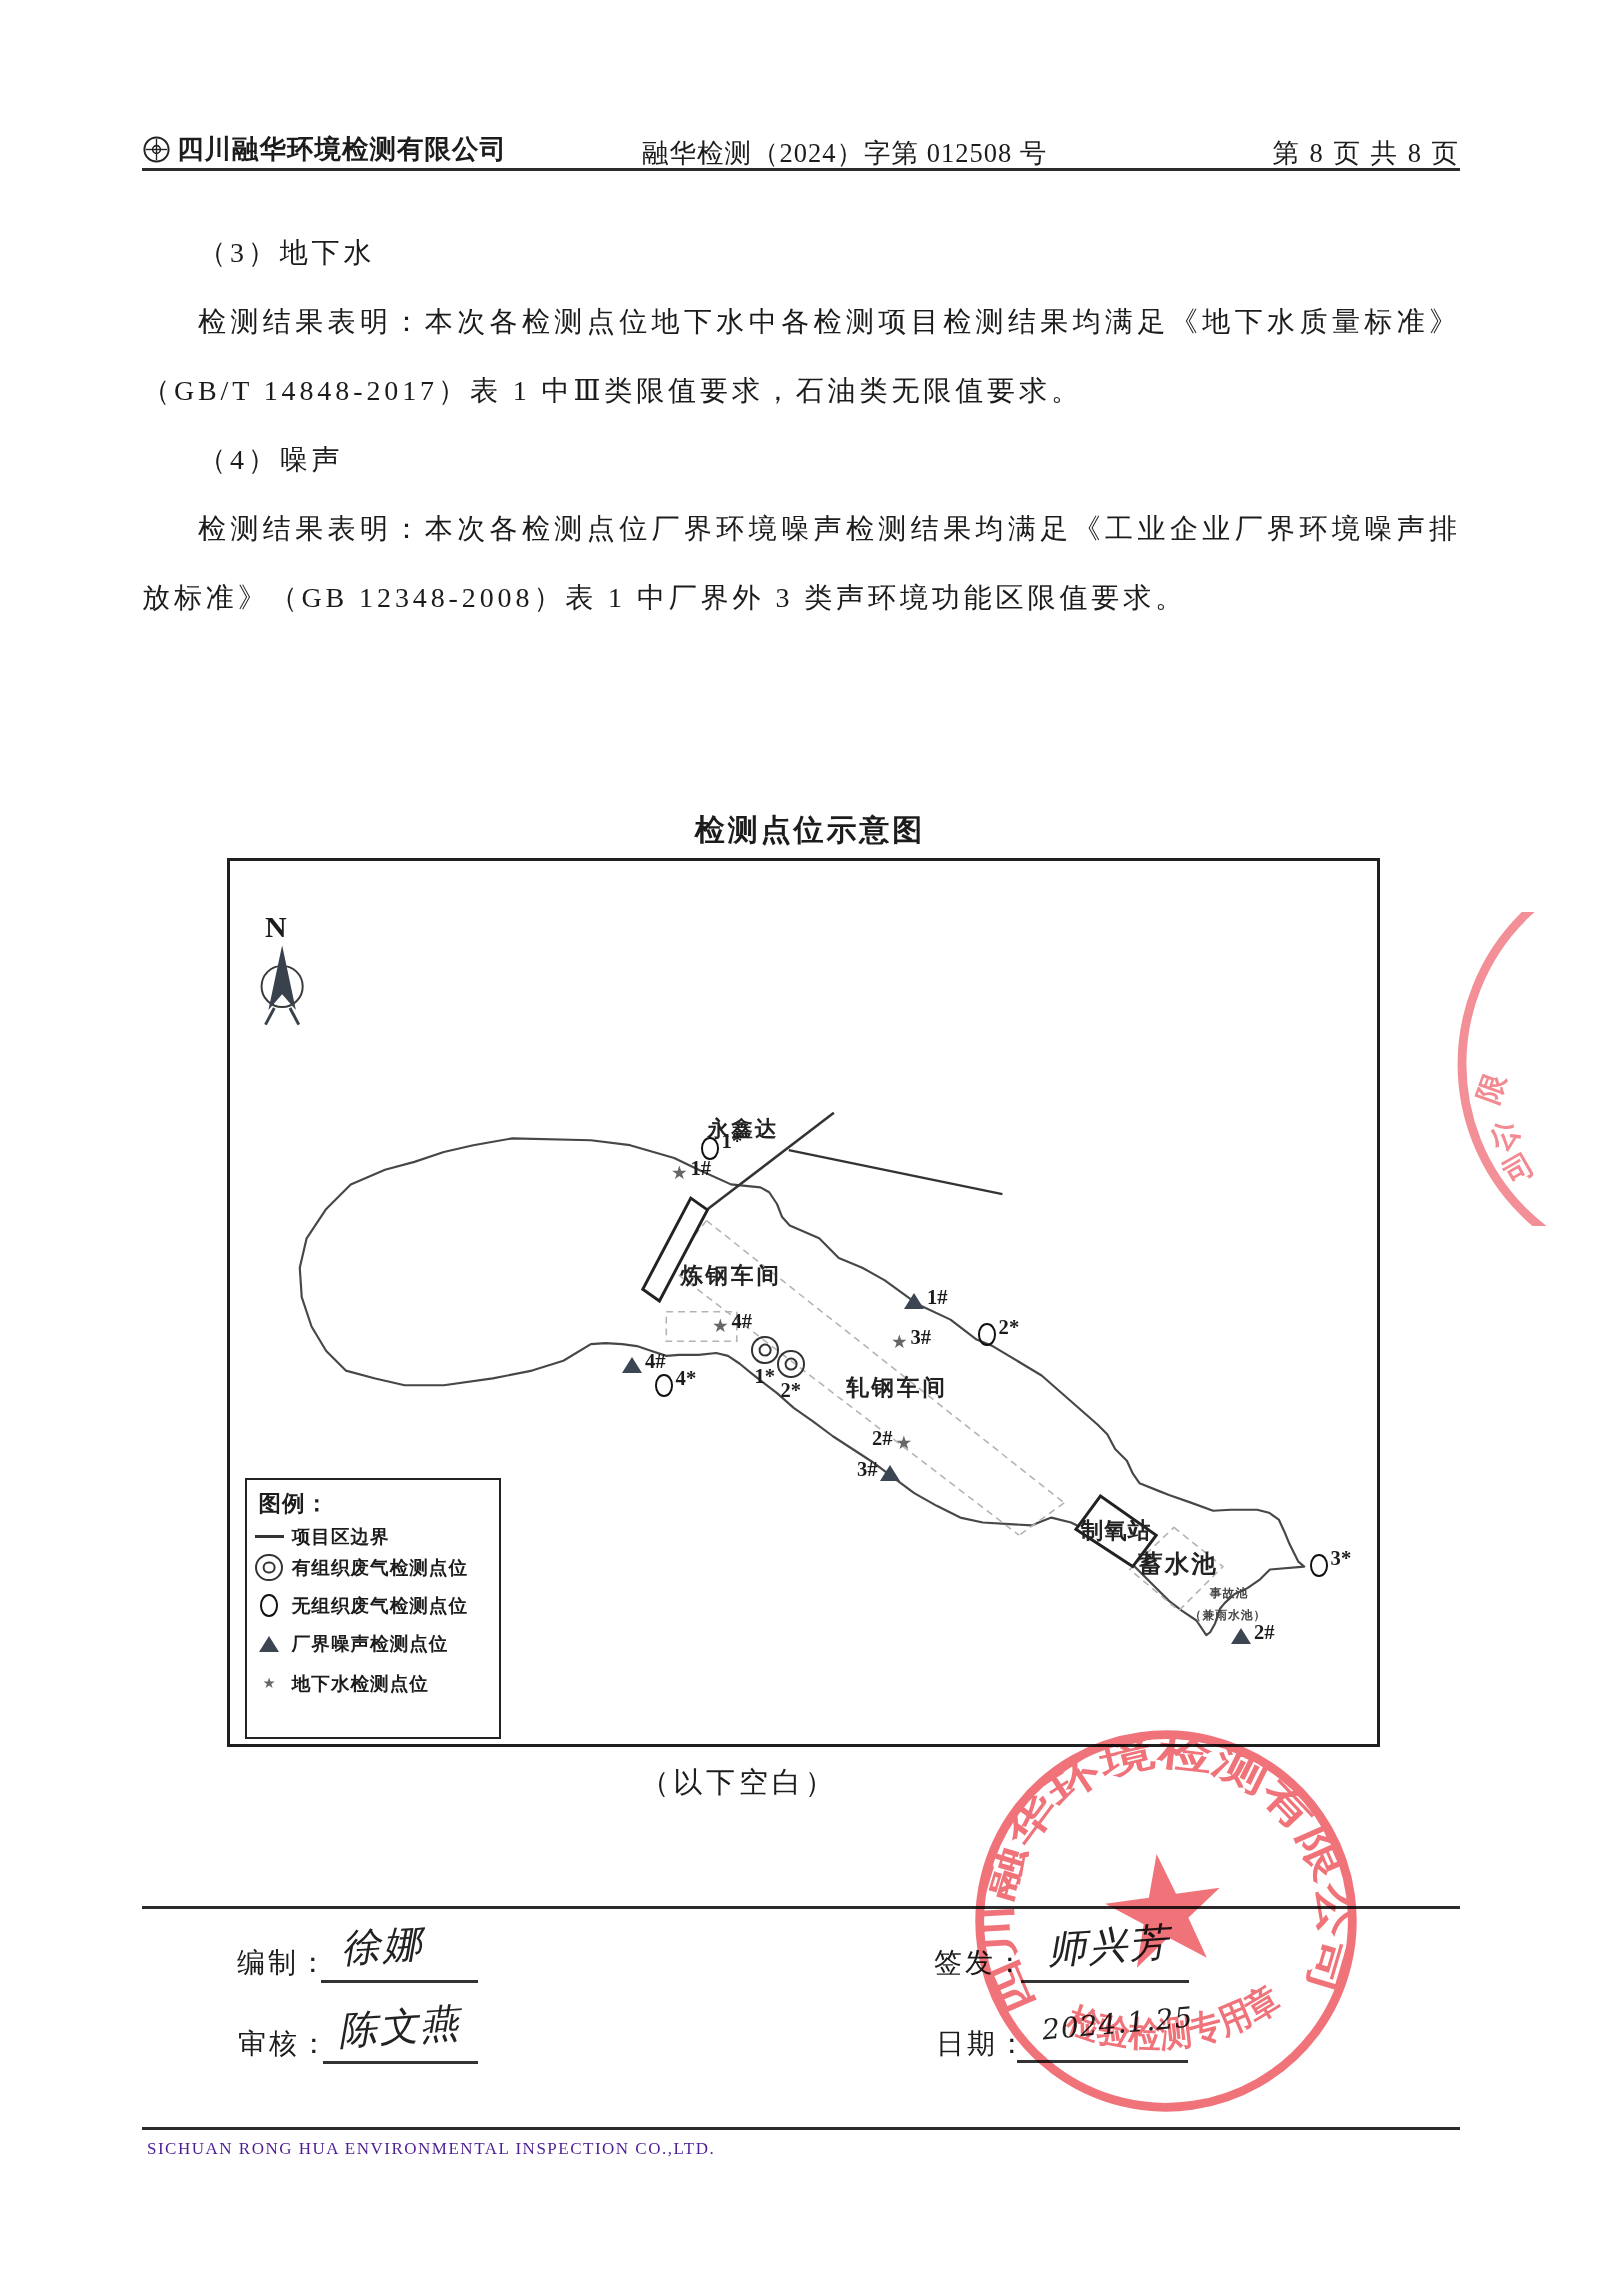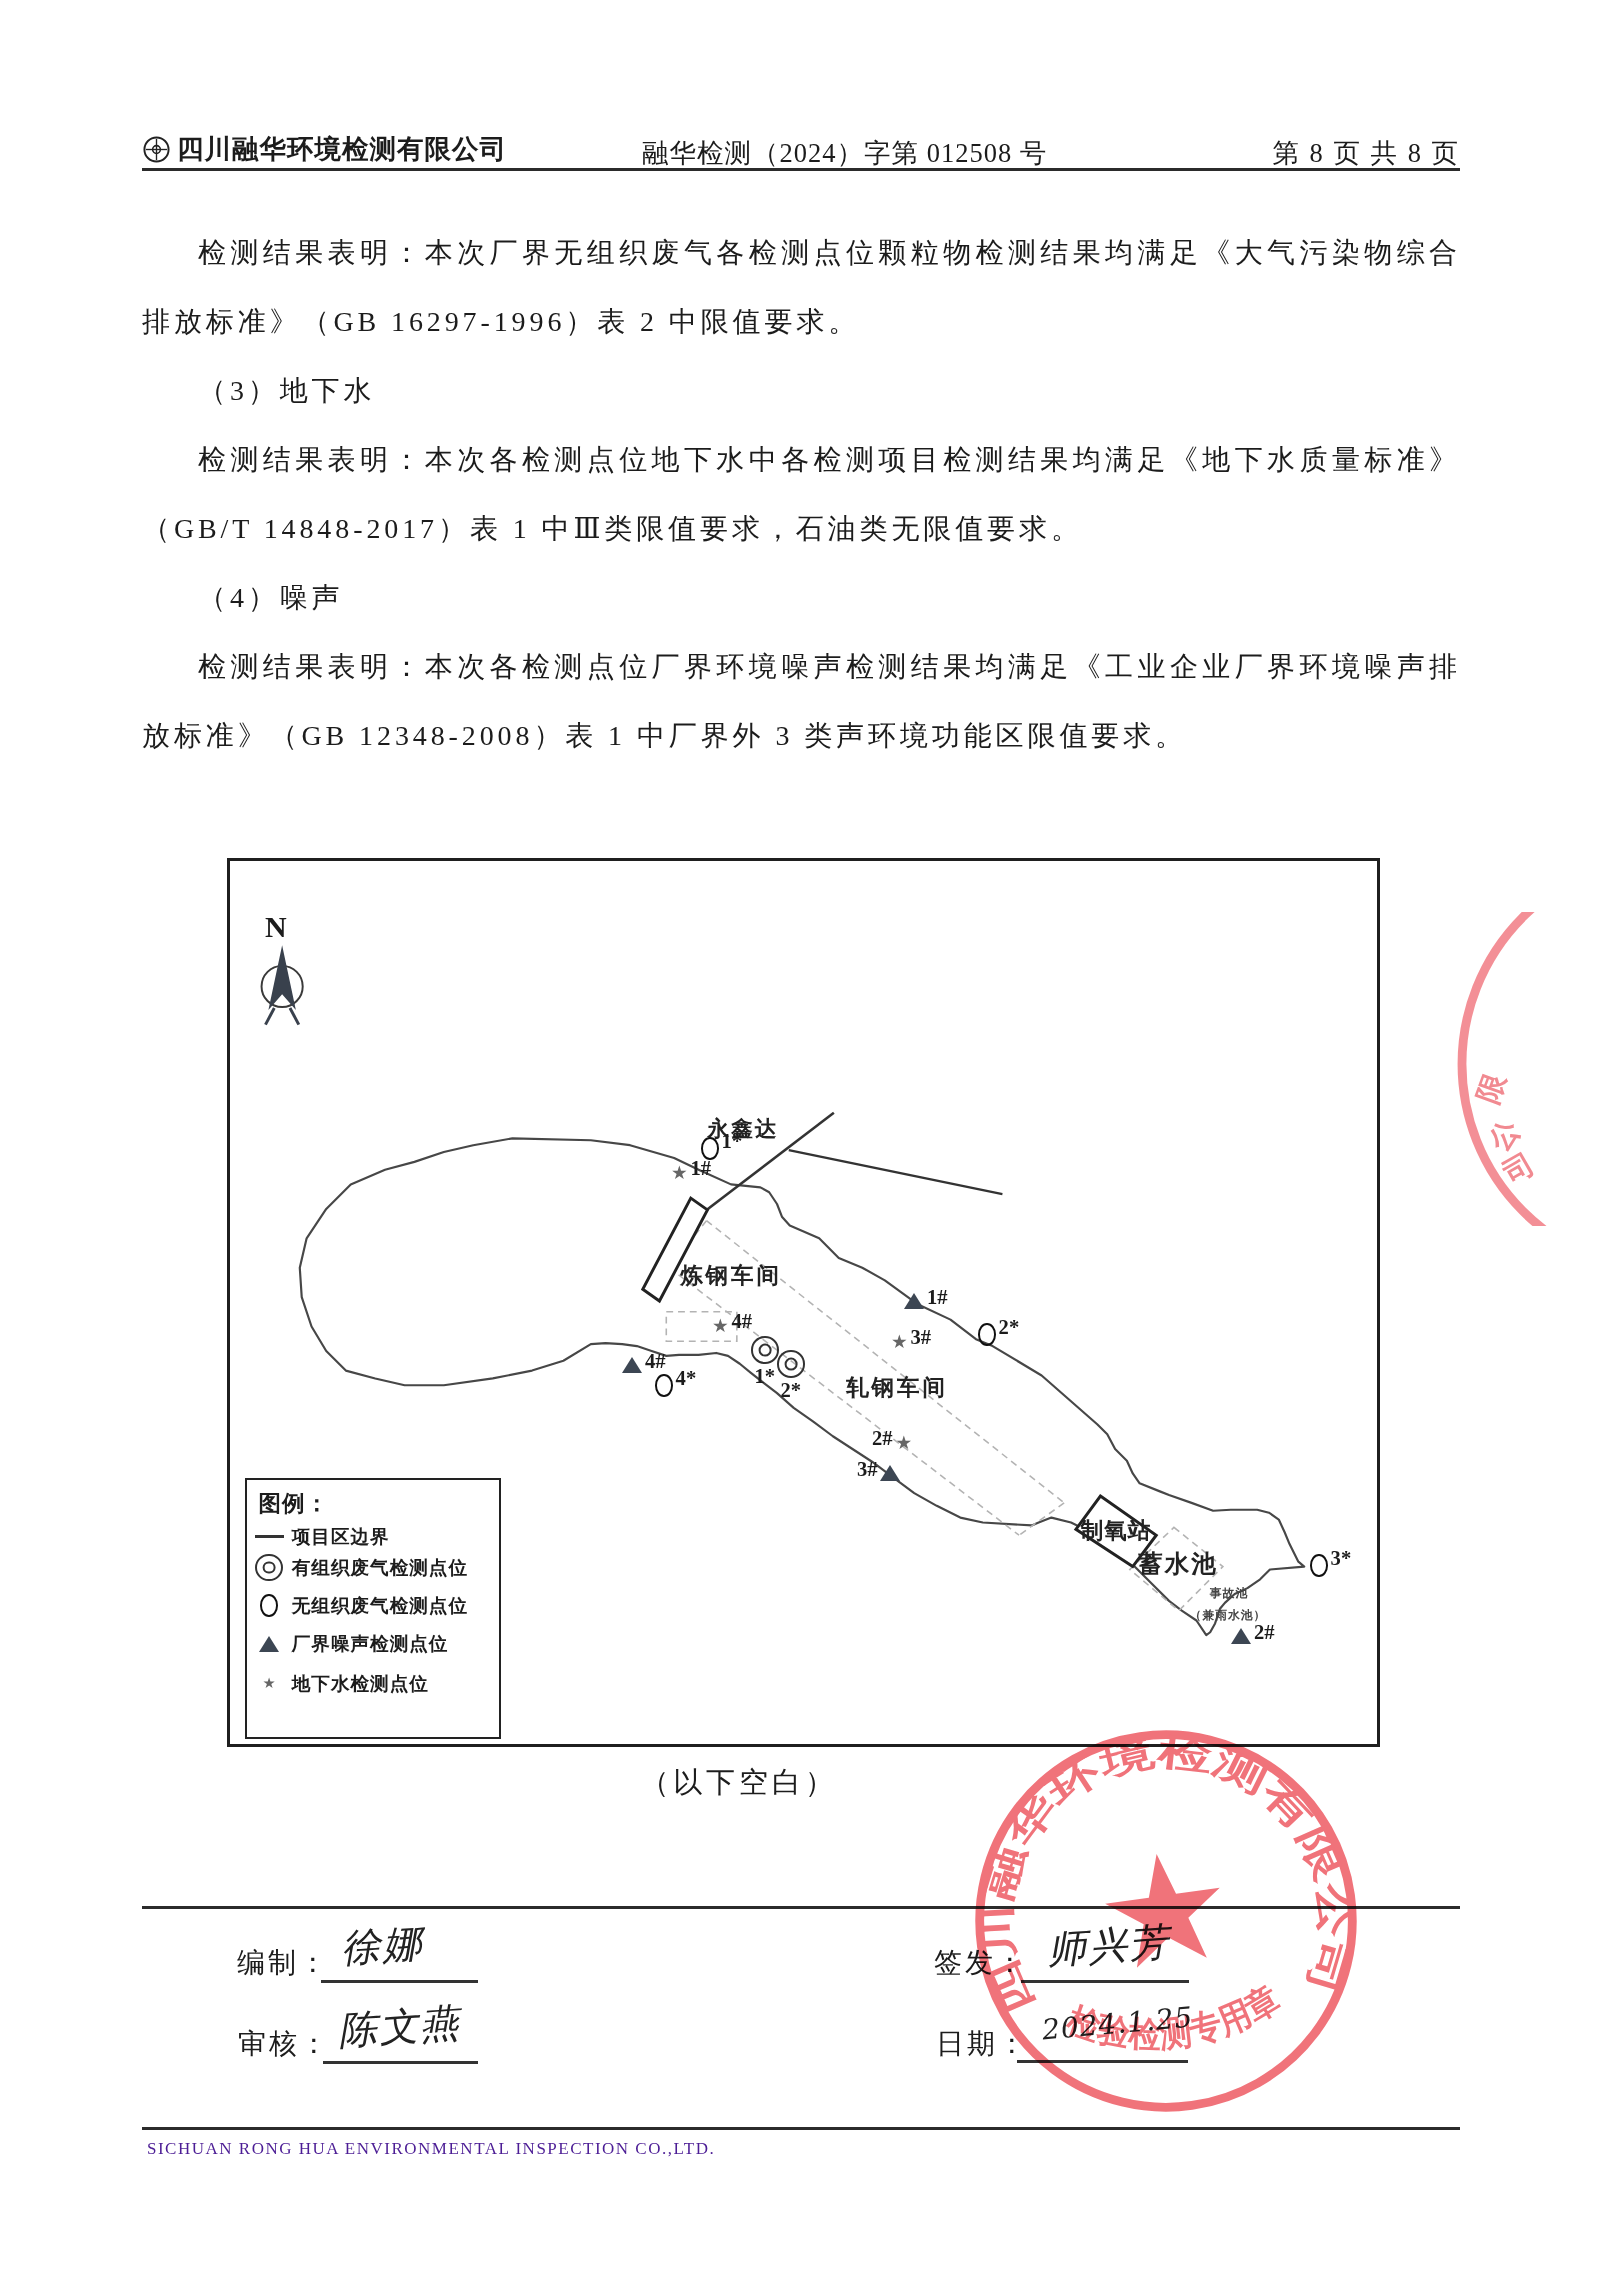--- a/index.html
+++ b/index.html
@@ -86,27 +86,27 @@
       <line x1="15" y1="4" x2="15" y2="26" stroke="#222" stroke-width="1.4"></line>
       <line x1="4" y1="15" x2="26" y2="15" stroke="#222" stroke-width="1.4"></line>
     </svg>
     <span class="hdr-company">四川融华环境检测有限公司</span>
   </div>
   <div class="hdr-center">融华检测（2024）字第 012508 号</div>
   <div class="hdr-right">第 8 页 共 8 页</div>
   <div class="hdr-rule"></div>
 
   <div class="body-text">
-    <p>检测结果表明：本次厂界无组织废气各检测点位颗粒物检测结果均满足《大气污染物综合排放标准》（GB 16297-1996）表 2 中限值要求。</p>
     <p>（3）地下水</p>
     <p>检测结果表明：本次各检测点位地下水中各检测项目检测结果均满足《地下水质量标准》（GB/T 14848-2017）表 1 中Ⅲ类限值要求，石油类无限值要求。</p>
     <p>（4）噪声</p>
     <p>检测结果表明：本次各检测点位厂界环境噪声检测结果均满足《工业企业厂界环境噪声排放标准》（GB 12348-2008）表 1 中厂界外 3 类声环境功能区限值要求。</p>
   </div>
 
+  <div class="fig-title">检测点位示意图</div>
 
   <div class="diagram">
     <svg class="map-svg" viewBox="0 0 1168 899">
 
       <g>
         <circle cx="53" cy="128" r="21" fill="none" stroke="#3a3a3a" stroke-width="2"></circle>
         <polygon points="53,86 67,152 53,136 39,152" fill="#39414d"></polygon>
         <line x1="45" y1="150" x2="36" y2="167" stroke="#39414d" stroke-width="3"></line>
         <line x1="61" y1="150" x2="70" y2="167" stroke="#39414d" stroke-width="3"></line>
       </g>

